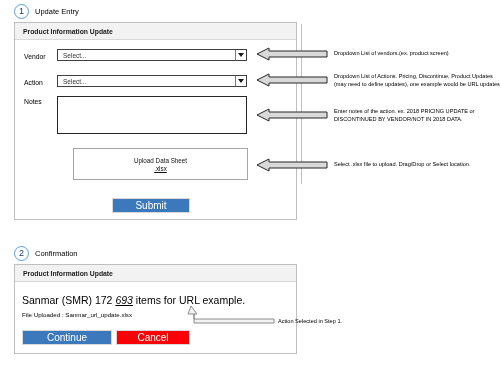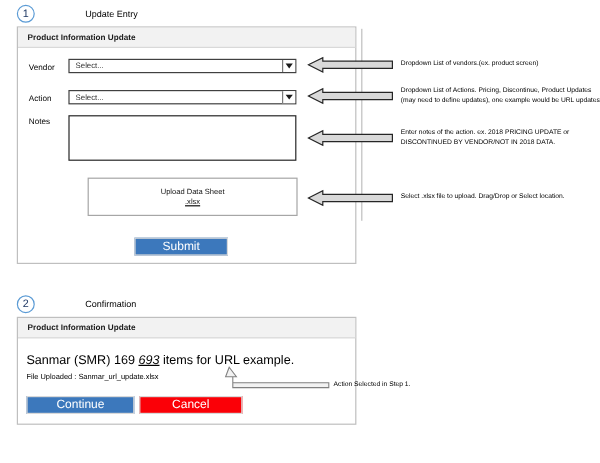--- a/index.html
+++ b/index.html
@@ -17,21 +17,21 @@
   .step-header{position:absolute;display:flex;align-items:center;gap:6px;}
   .step-circle{
     width:15px;height:15px;border-radius:50%;
     border:1.3px solid #5b9bd5;
     color:#1f3864;
     font-size:9px;line-height:13px;text-align:center;
     font-family:"Liberation Sans", sans-serif;
     box-sizing:border-box;
     background:#fff;
   }
-  .step-label{font-size:7.5px;color:#000;margin-left:36px;}
+  .step-label{font-size:7.5px;color:#000;}
 
   
   .panel{
     position:absolute;
     background:#ffffff;
     border:1px solid #bfbfbf;
     box-sizing:border-box;
   }
   .panel-header{
     height:17px;
@@ -201,27 +201,27 @@
     <div class="step-circle">2</div>
     <div class="step-label">Confirmation</div>
   </div>
 
   <div class="panel" style="left:14px;top:264px;width:283px;height:90px;">
     <div class="panel-header">
       <span class="panel-header-title">Product Information Update</span>
     </div>
   </div>
 
-  <div class="conf-main" style="left:22px;top:294px;"><span>Sanmar (SMR) 169 </span><span class="conf-count">693</span><span> items for URL example.</span></div>
+  <div class="conf-main" style="left:22px;top:294px;"><span>Sanmar (SMR) 172 </span><span class="conf-count">693</span><span> items for URL example.</span></div>
 
   <div class="conf-file" style="left:22px;top:311px;">File Uploaded : Sanmar_url_update.xlsx</div>
 
   <div class="up-arrow" style="left:183px;top:305px;">
     <svg width="92" height="20" viewBox="0 0 92 20">
       <polygon points="8,1 14,9 11,9 11,18 91,18 91,14 11,14 11,9 5,9" fill="#f2f2f2" stroke="#808080" stroke-width="0.9"></polygon>
     </svg>
   </div>
   <div class="bottom-anno" style="left:278px;top:318px;">Action Selected in Step 1.</div>
 
   <div class="btn btn-continue" style="left:22px;top:330px;width:90px;height:15px;">Continue</div>
-  <div class="btn btn-cancel" style="left:116px;top:330px;width:86px;height:15px;">Cancel</div>
+  <div class="btn btn-cancel" style="left:116px;top:330px;width:74px;height:15px;">Cancel</div>
 
 </div>
 
 </body></html>

